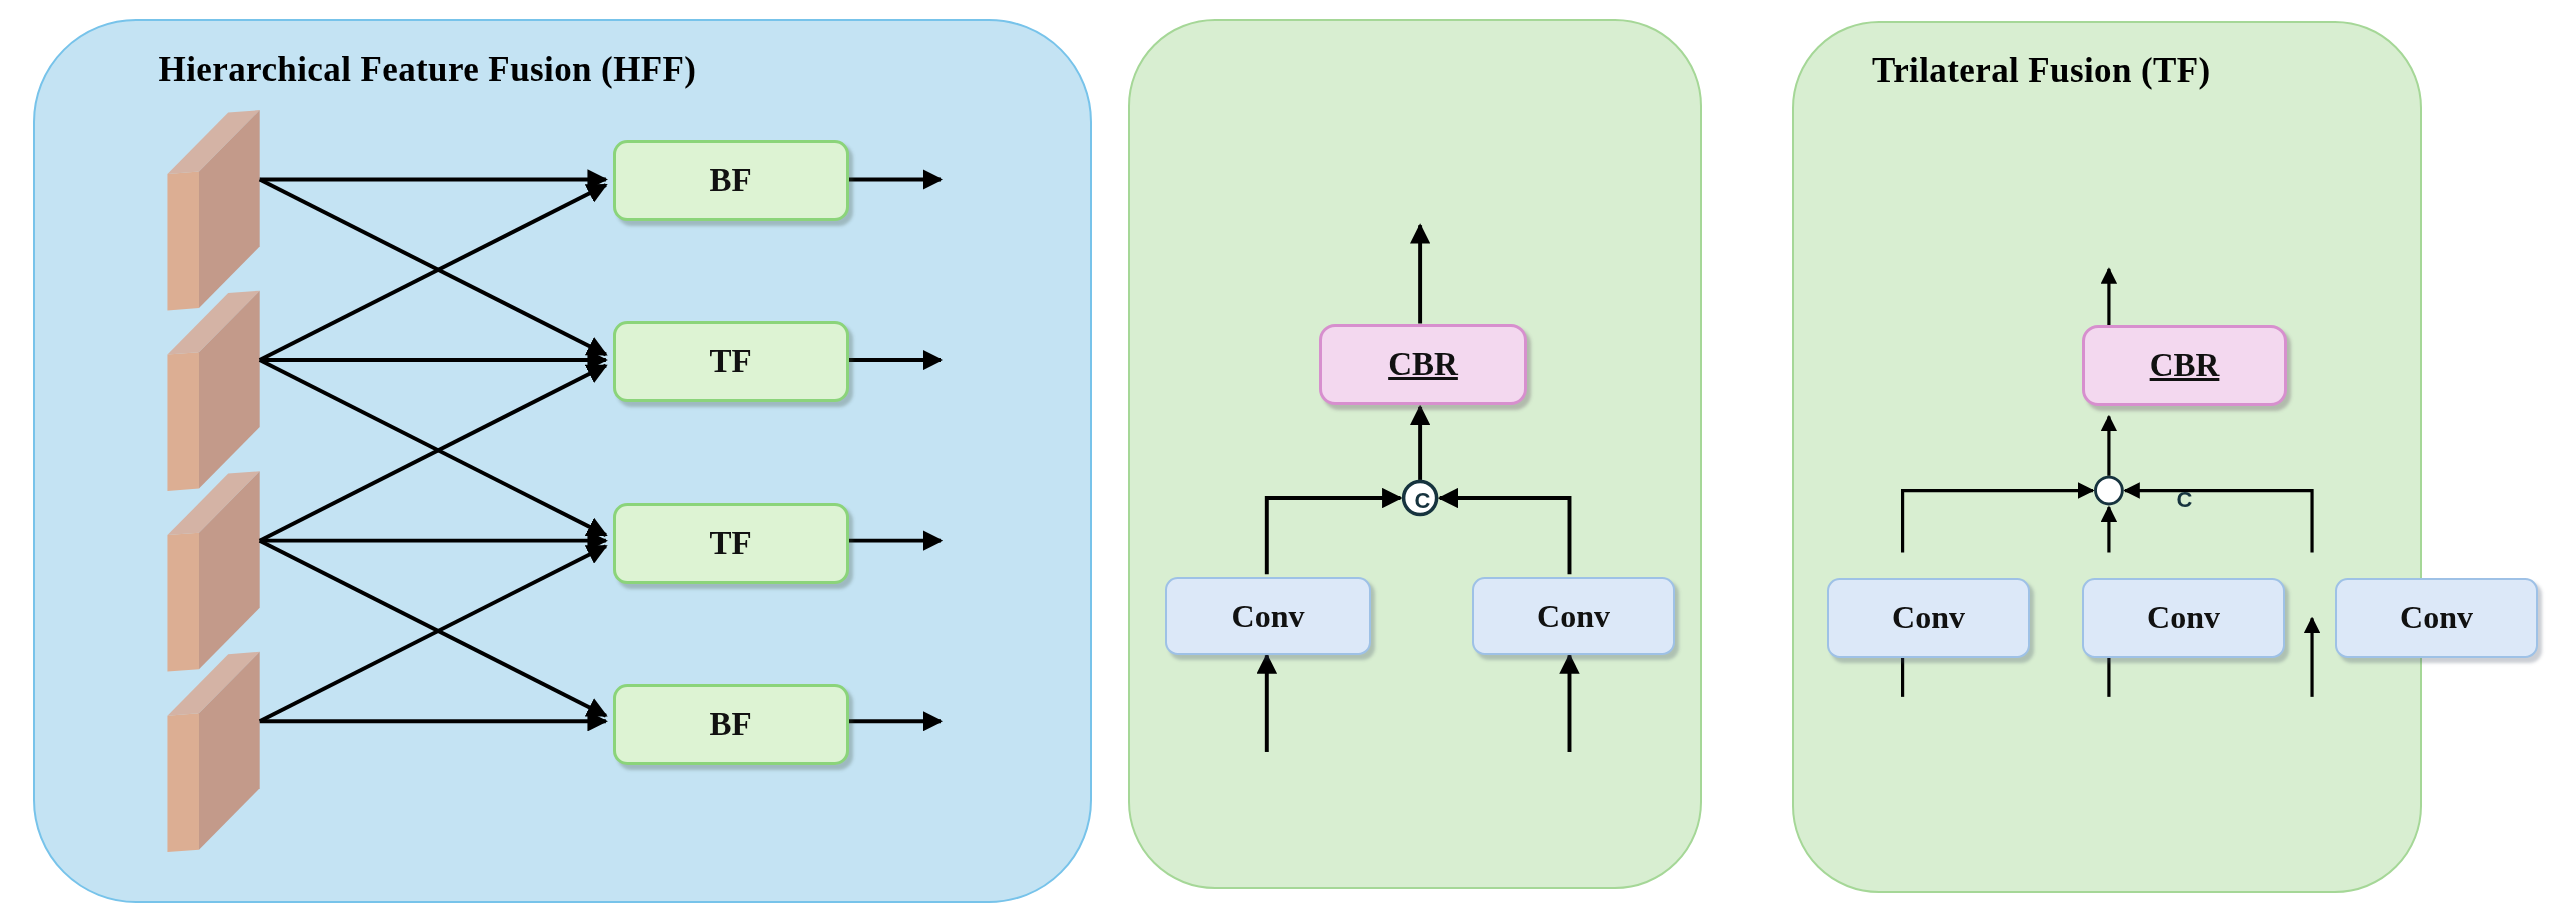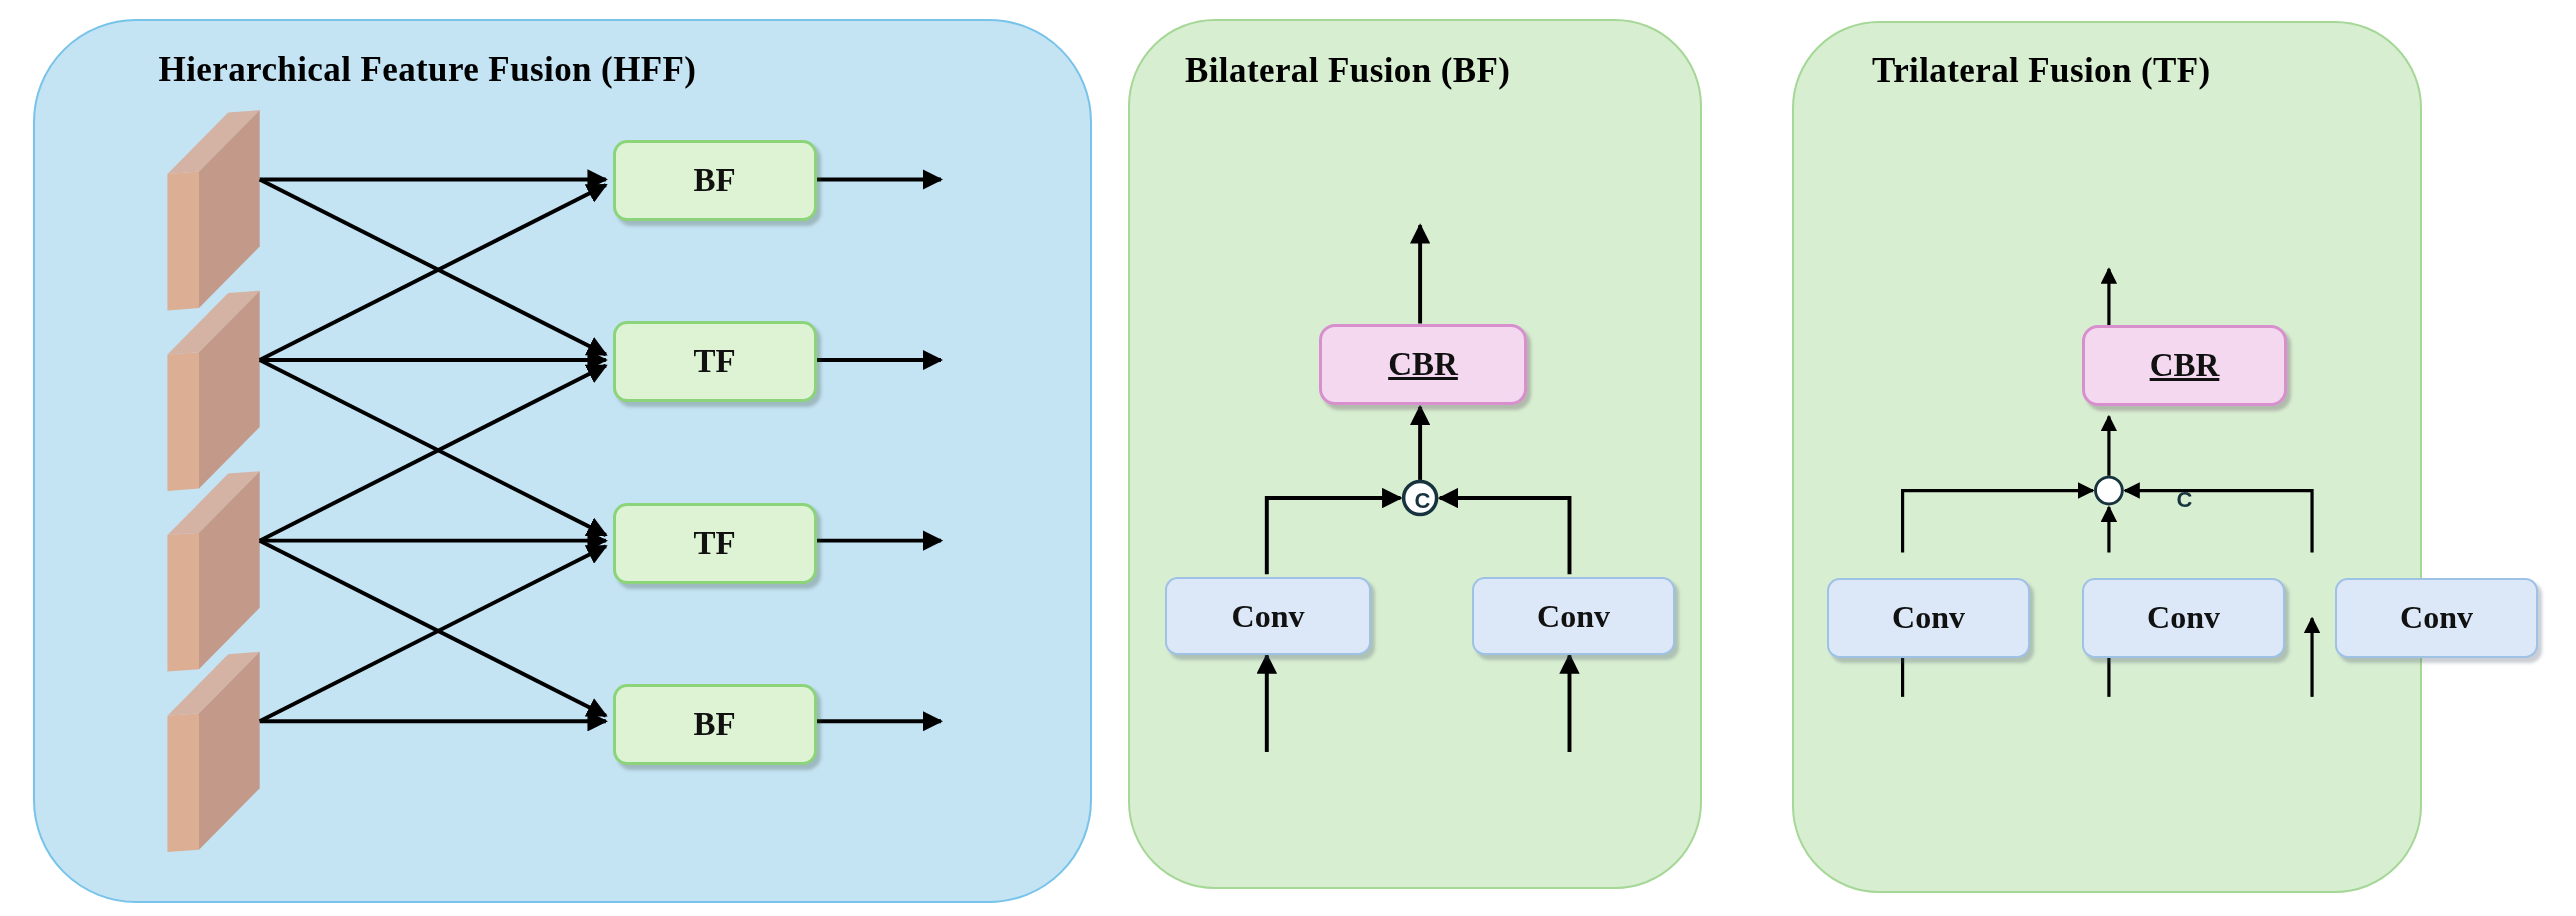--- a/index.html
+++ b/index.html
@@ -19,21 +19,21 @@
              border:2.4px solid var(--hff-border);border-radius:103px;}
   .panel-bf{left:1116px;top:19px;width:574px;height:870px;background:var(--green-fill);
             border:2.4px solid var(--green-border);border-radius:87px;}
   .panel-tf{left:1780px;top:20.6px;width:630px;height:872px;background:var(--green-fill);
             border:2.4px solid var(--green-border);border-radius:87px;}
   .panel-title{position:absolute;font-weight:700;font-size:35px;color:var(--ink);
                white-space:nowrap;letter-spacing:0.4px;}
   .layer{position:absolute;left:0;top:0;width:100%;height:100%;}
   .node{position:absolute;display:flex;align-items:center;justify-content:center;
         box-sizing:border-box;font-weight:700;color:#111;}
-  .fusion-box{width:204px;height:81px;left:578px;background:var(--fusion-fill);
+  .fusion-box{width:236px;height:81px;left:578px;background:var(--fusion-fill);
               border:3.2px solid var(--fusion-border);border-radius:14.3px;font-size:33px;
               box-shadow:4px 4.8px 3.2px rgba(60,80,60,.28);}
   .cbr-box{background:var(--cbr-fill);border:3.2px solid var(--cbr-border);border-radius:16px;
            font-size:33px;box-shadow:4px 4.8px 3.2px rgba(90,70,90,.30);text-decoration:underline;}
   .conv-box{background:var(--conv-fill);border:2.4px solid var(--conv-border);border-radius:12.7px;
             font-size:32px;box-shadow:4px 4.8px 3.2px rgba(70,80,100,.28);}
   .concat-label{position:absolute;display:flex;align-items:center;justify-content:center;
                 width:33px;height:33px;font-family:"Liberation Sans","DejaVu Sans",sans-serif;
                 font-weight:700;font-size:22px;color:var(--ring);}
   svg{display:block;}
@@ -92,21 +92,20 @@
     </div>
     <div class="node fusion-box" style="top:482px;">
       <span>TF</span>
     </div>
     <div class="node fusion-box" style="top:663px;">
       <span>BF</span>
     </div>
   </section>
 
   <section class="panel panel-bf">
-    <div class="panel-title" style="left:55px;top:30px;">Bilateral Fusion (BF)</div>
 
     <svg class="layer" viewBox="0 0 725 1098" width="574" height="870">
       <defs>
         <marker id="ah2" viewBox="0 0 10 10" refX="9" refY="5" markerWidth="5.2" markerHeight="5.2" orient="auto" markerUnits="strokeWidth">
           <path d="M0,0 L10,5 L0,10 z" fill="#000"></path>
         </marker>
       </defs>
       <g stroke="#000" stroke-width="5" fill="none">
         <line x1="369" y1="383" x2="369" y2="258" marker-end="url(#ah2)"></line>
         <line x1="369" y1="582" x2="369" y2="489" marker-end="url(#ah2)"></line>

